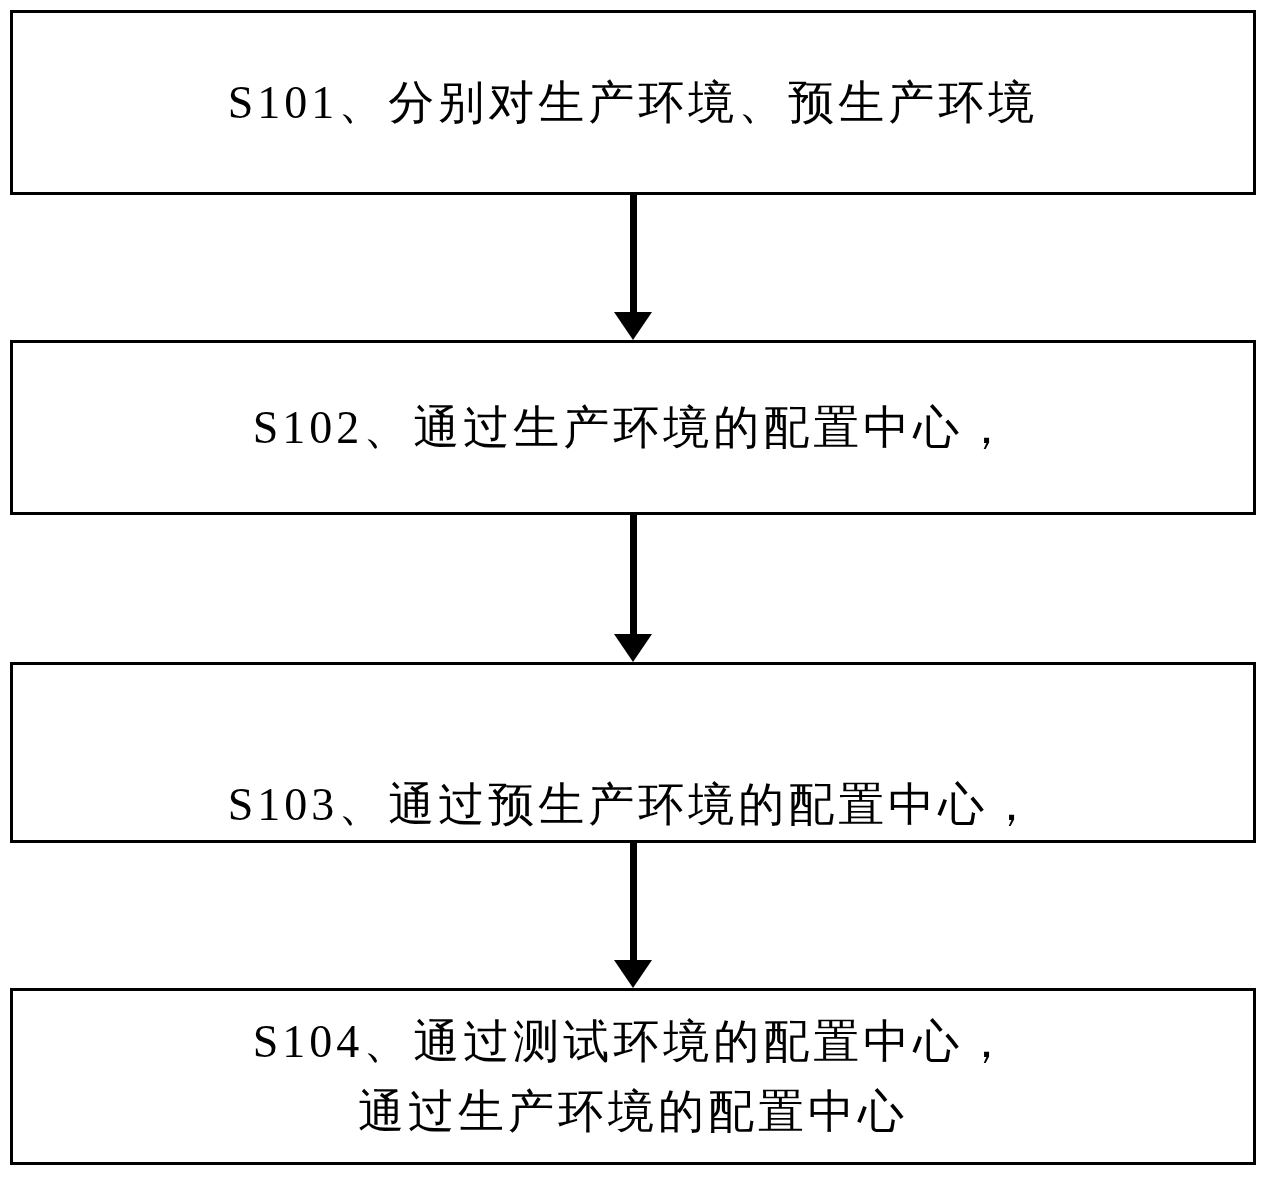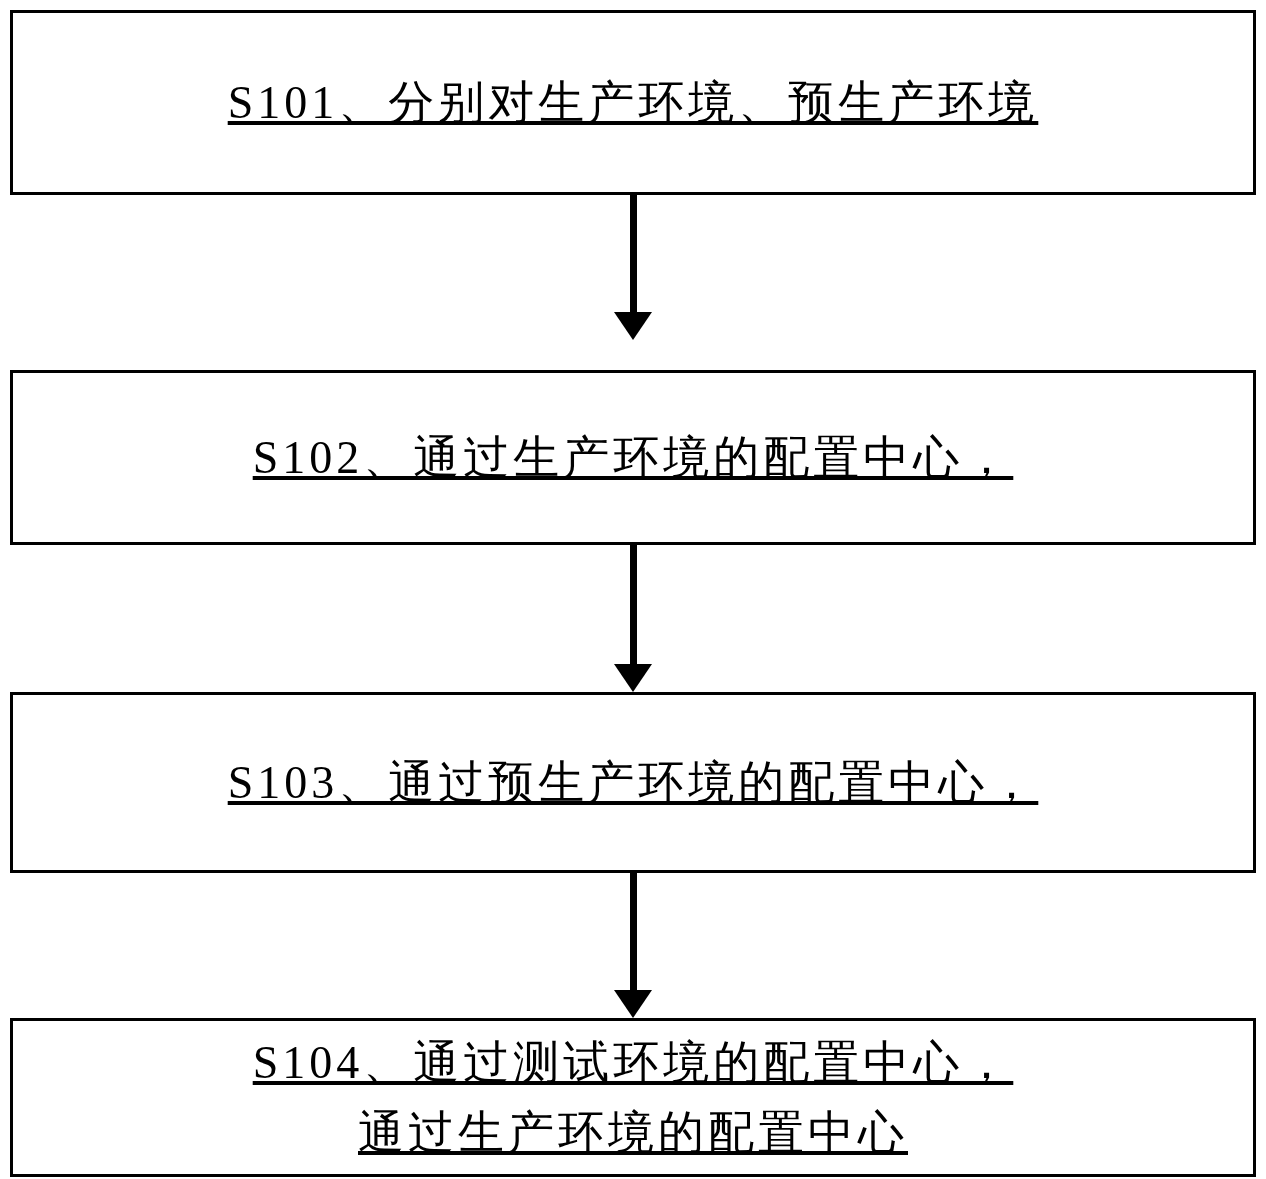--- a/index.html
+++ b/index.html
@@ -26,26 +26,25 @@
   .box {
     box-sizing: border-box;
     width: 1246px;
     border: 3px solid #000000;
     background: #ffffff;
     display: flex;
     flex-direction: column;
     justify-content: center;
     align-items: center;
     text-align: center;
-    text-decoration: underline;
   }
   .box-1 { height: 185px; }
-  .box-2 { height: 175px; margin-top: 30px; }
-  .box-3 { height: 181px; }
-  .box-4 { height: 159px; }
+  .box-2 { height: 175px; }
+  .box-3 { height: 181px; justify-content: flex-end; }
+  .box-4 { height: 177px; }
   .line {
     font-size: 46px;
     line-height: 70px;
     letter-spacing: 4px;
     white-space: nowrap;
   }
   .arrow {
     display: flex;
     flex-direction: column;
     align-items: center;

